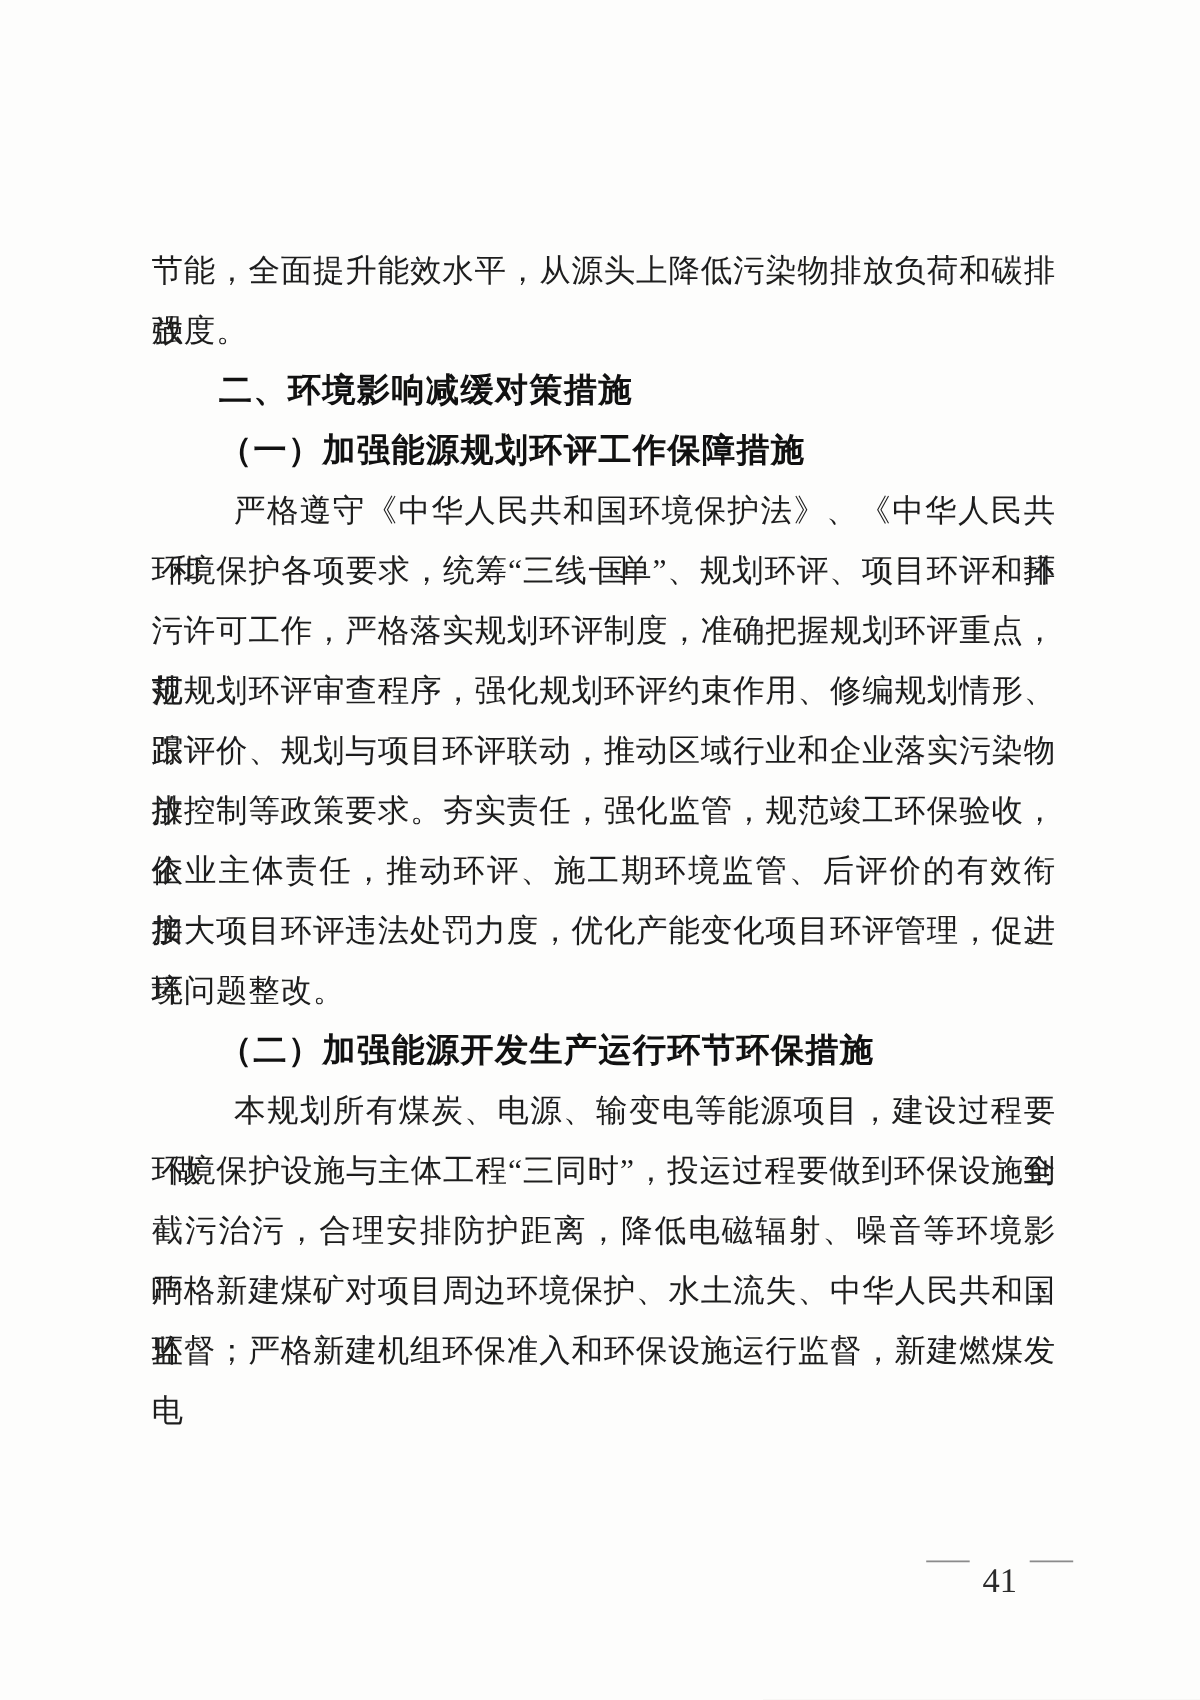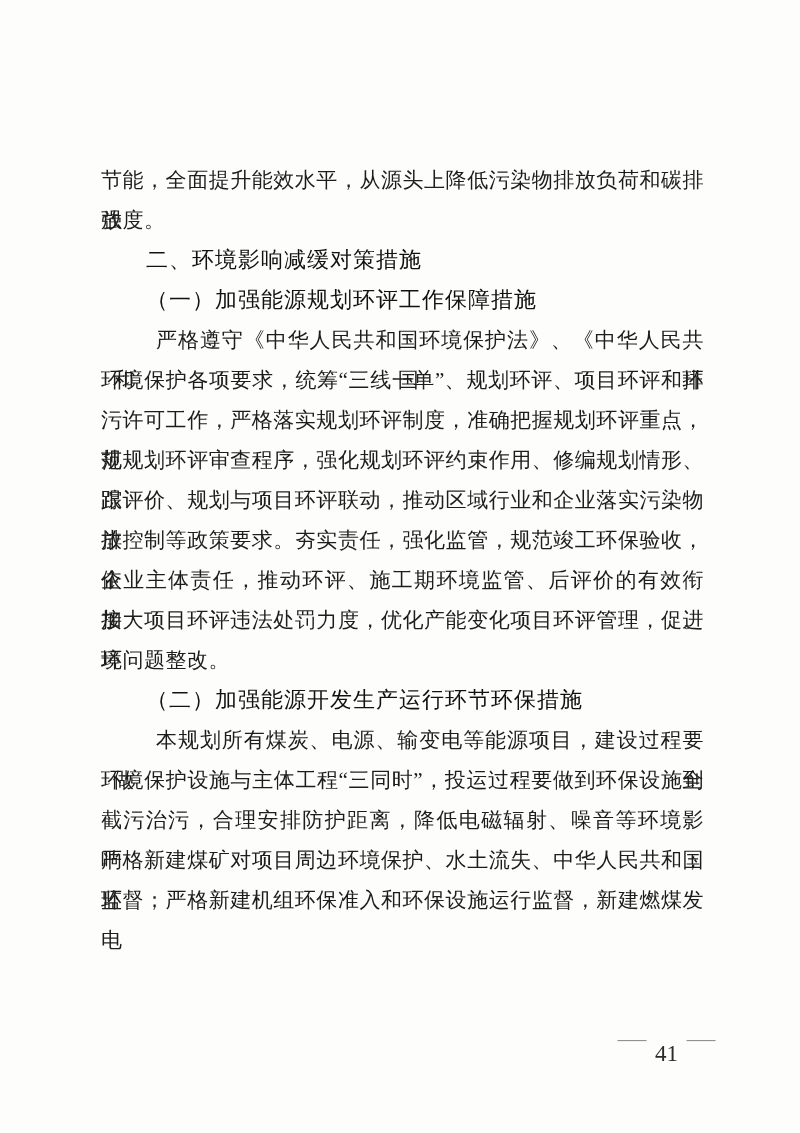--- a/index.html
+++ b/index.html
@@ -30,21 +30,21 @@
     letter-spacing: 0.5px;
   }
   .just {
     white-space: normal;
     text-align: justify;
     text-align-last: justify;
     text-justify: inter-character;
   }
   .indent { text-indent: 43px; margin-left: 12px; }
   .heading {
-    font-weight: 400;
+    font-weight: 700;
     color: #111111;
     font-size: 22px;
     text-indent: 45px;
     letter-spacing: 1px;
   }
   .footer {
     position: absolute;
     top: 1022px;
     right: 88px;
     height: 34px;

